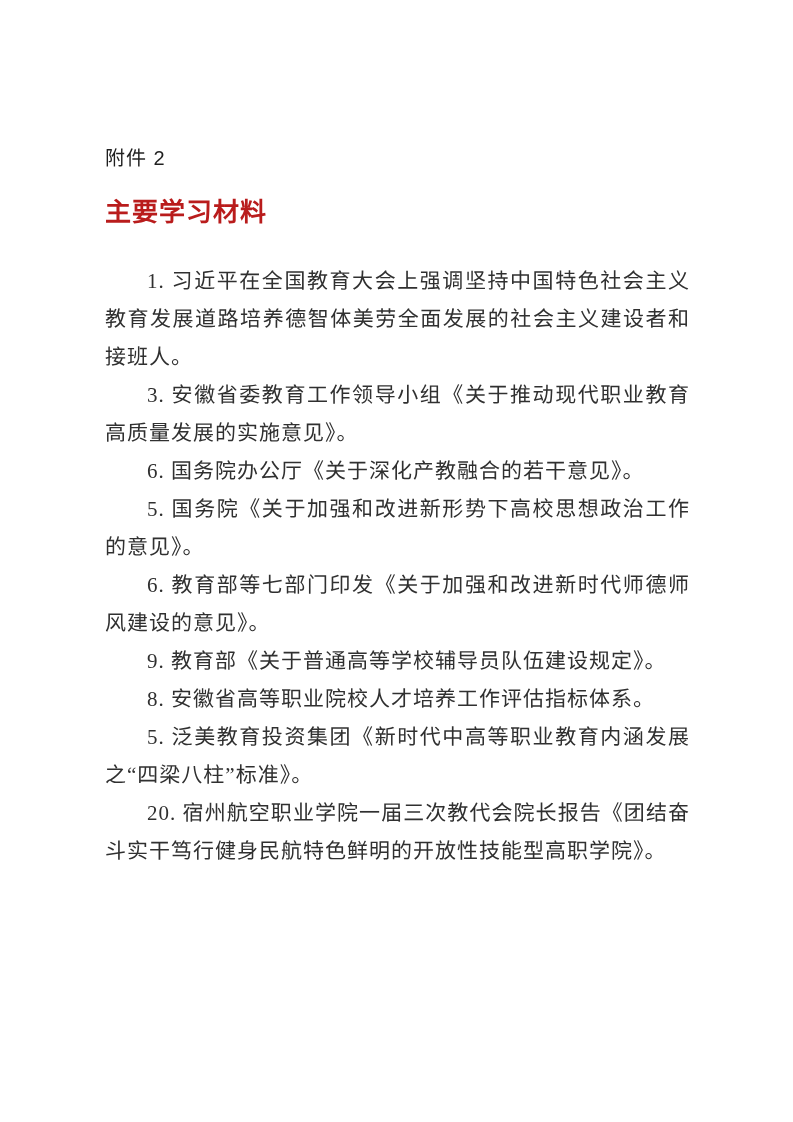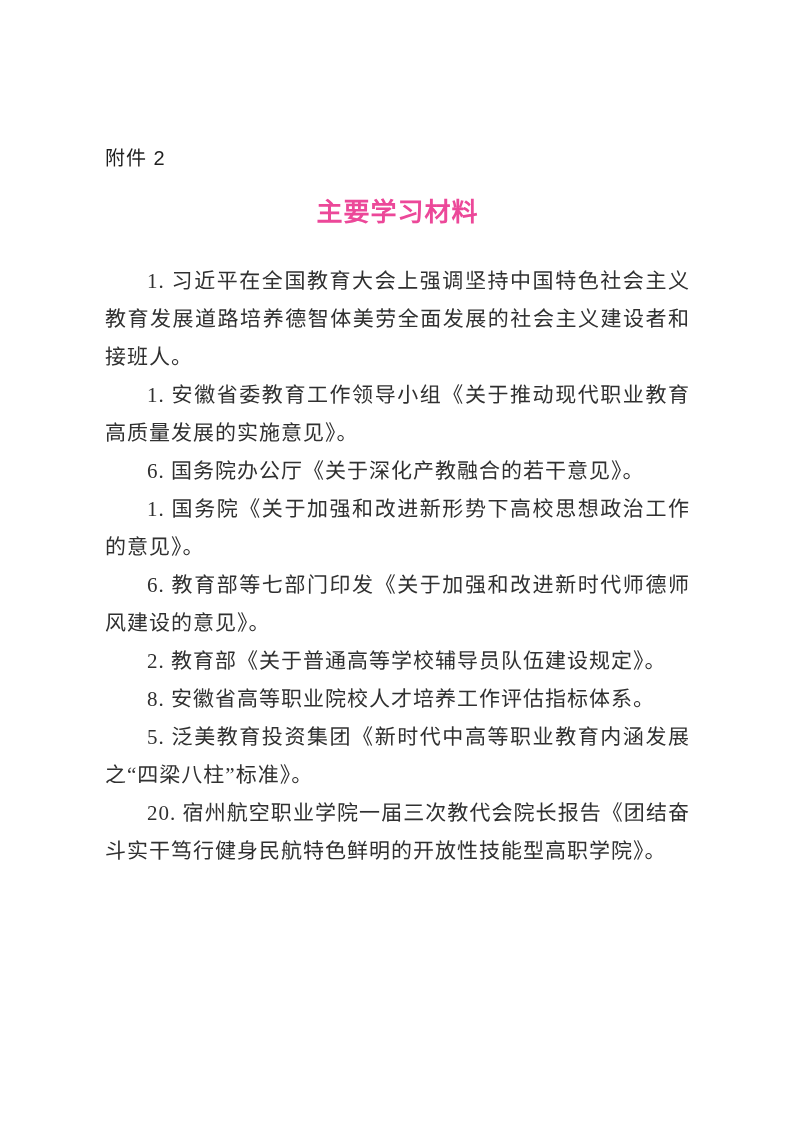--- a/index.html
+++ b/index.html
@@ -21,26 +21,25 @@
   .attachment-label {
     font-family: "Liberation Sans", "DejaVu Sans", sans-serif;
     font-size: 20px;
     font-weight: 500;
     line-height: 26px;
     color: #1f1f1f;
     letter-spacing: 1px;
   }
   .doc-title {
     margin: 24px 0 0 0;
-    text-align: center;
     font-family: "Liberation Sans", "DejaVu Sans", sans-serif;
     font-size: 26px;
     font-weight: 700;
     line-height: 34px;
-    color: #ec4899;
+    color: #b91c1c;
     letter-spacing: 1px;
   }
   .doc-body {
     margin-top: 33px;
     font-family: "Liberation Serif", "DejaVu Serif", serif;
     font-size: 21px;
     line-height: 38px;
     color: #303030;
     letter-spacing: 1px;
     text-align: justify;
@@ -56,22 +55,22 @@
 </head>
 <body>
 
 <div class="page">
   <div class="attachment-label">附件 2</div>
 
   <h1 class="doc-title">主要学习材料</h1>
 
   <div class="doc-body">
     <p>1. 习近平在全国教育大会上强调坚持中国特色社会主义教育发展道路培养德智体美劳全面发展的社会主义建设者和接班人。</p>
-    <p>1. 安徽省委教育工作领导小组《关于推动现代职业教育高质量发展的实施意见》。</p>
+    <p>3. 安徽省委教育工作领导小组《关于推动现代职业教育高质量发展的实施意见》。</p>
     <p>6. 国务院办公厅《关于深化产教融合的若干意见》。</p>
-    <p>1. 国务院《关于加强和改进新形势下高校思想政治工作的意见》。</p>
+    <p>5. 国务院《关于加强和改进新形势下高校思想政治工作的意见》。</p>
     <p>6. 教育部等七部门印发《关于加强和改进新时代师德师风建设的意见》。</p>
-    <p>2. 教育部《关于普通高等学校辅导员队伍建设规定》。</p>
+    <p>9. 教育部《关于普通高等学校辅导员队伍建设规定》。</p>
     <p>8. 安徽省高等职业院校人才培养工作评估指标体系。</p>
     <p>5. 泛美教育投资集团《新时代中高等职业教育内涵发展之“四梁八柱”标准》。</p>
     <p>20. 宿州航空职业学院一届三次教代会院长报告《团结奋斗实干笃行健身民航特色鲜明的开放性技能型高职学院》。</p>
   </div>
 </div>
 
 </body></html>

